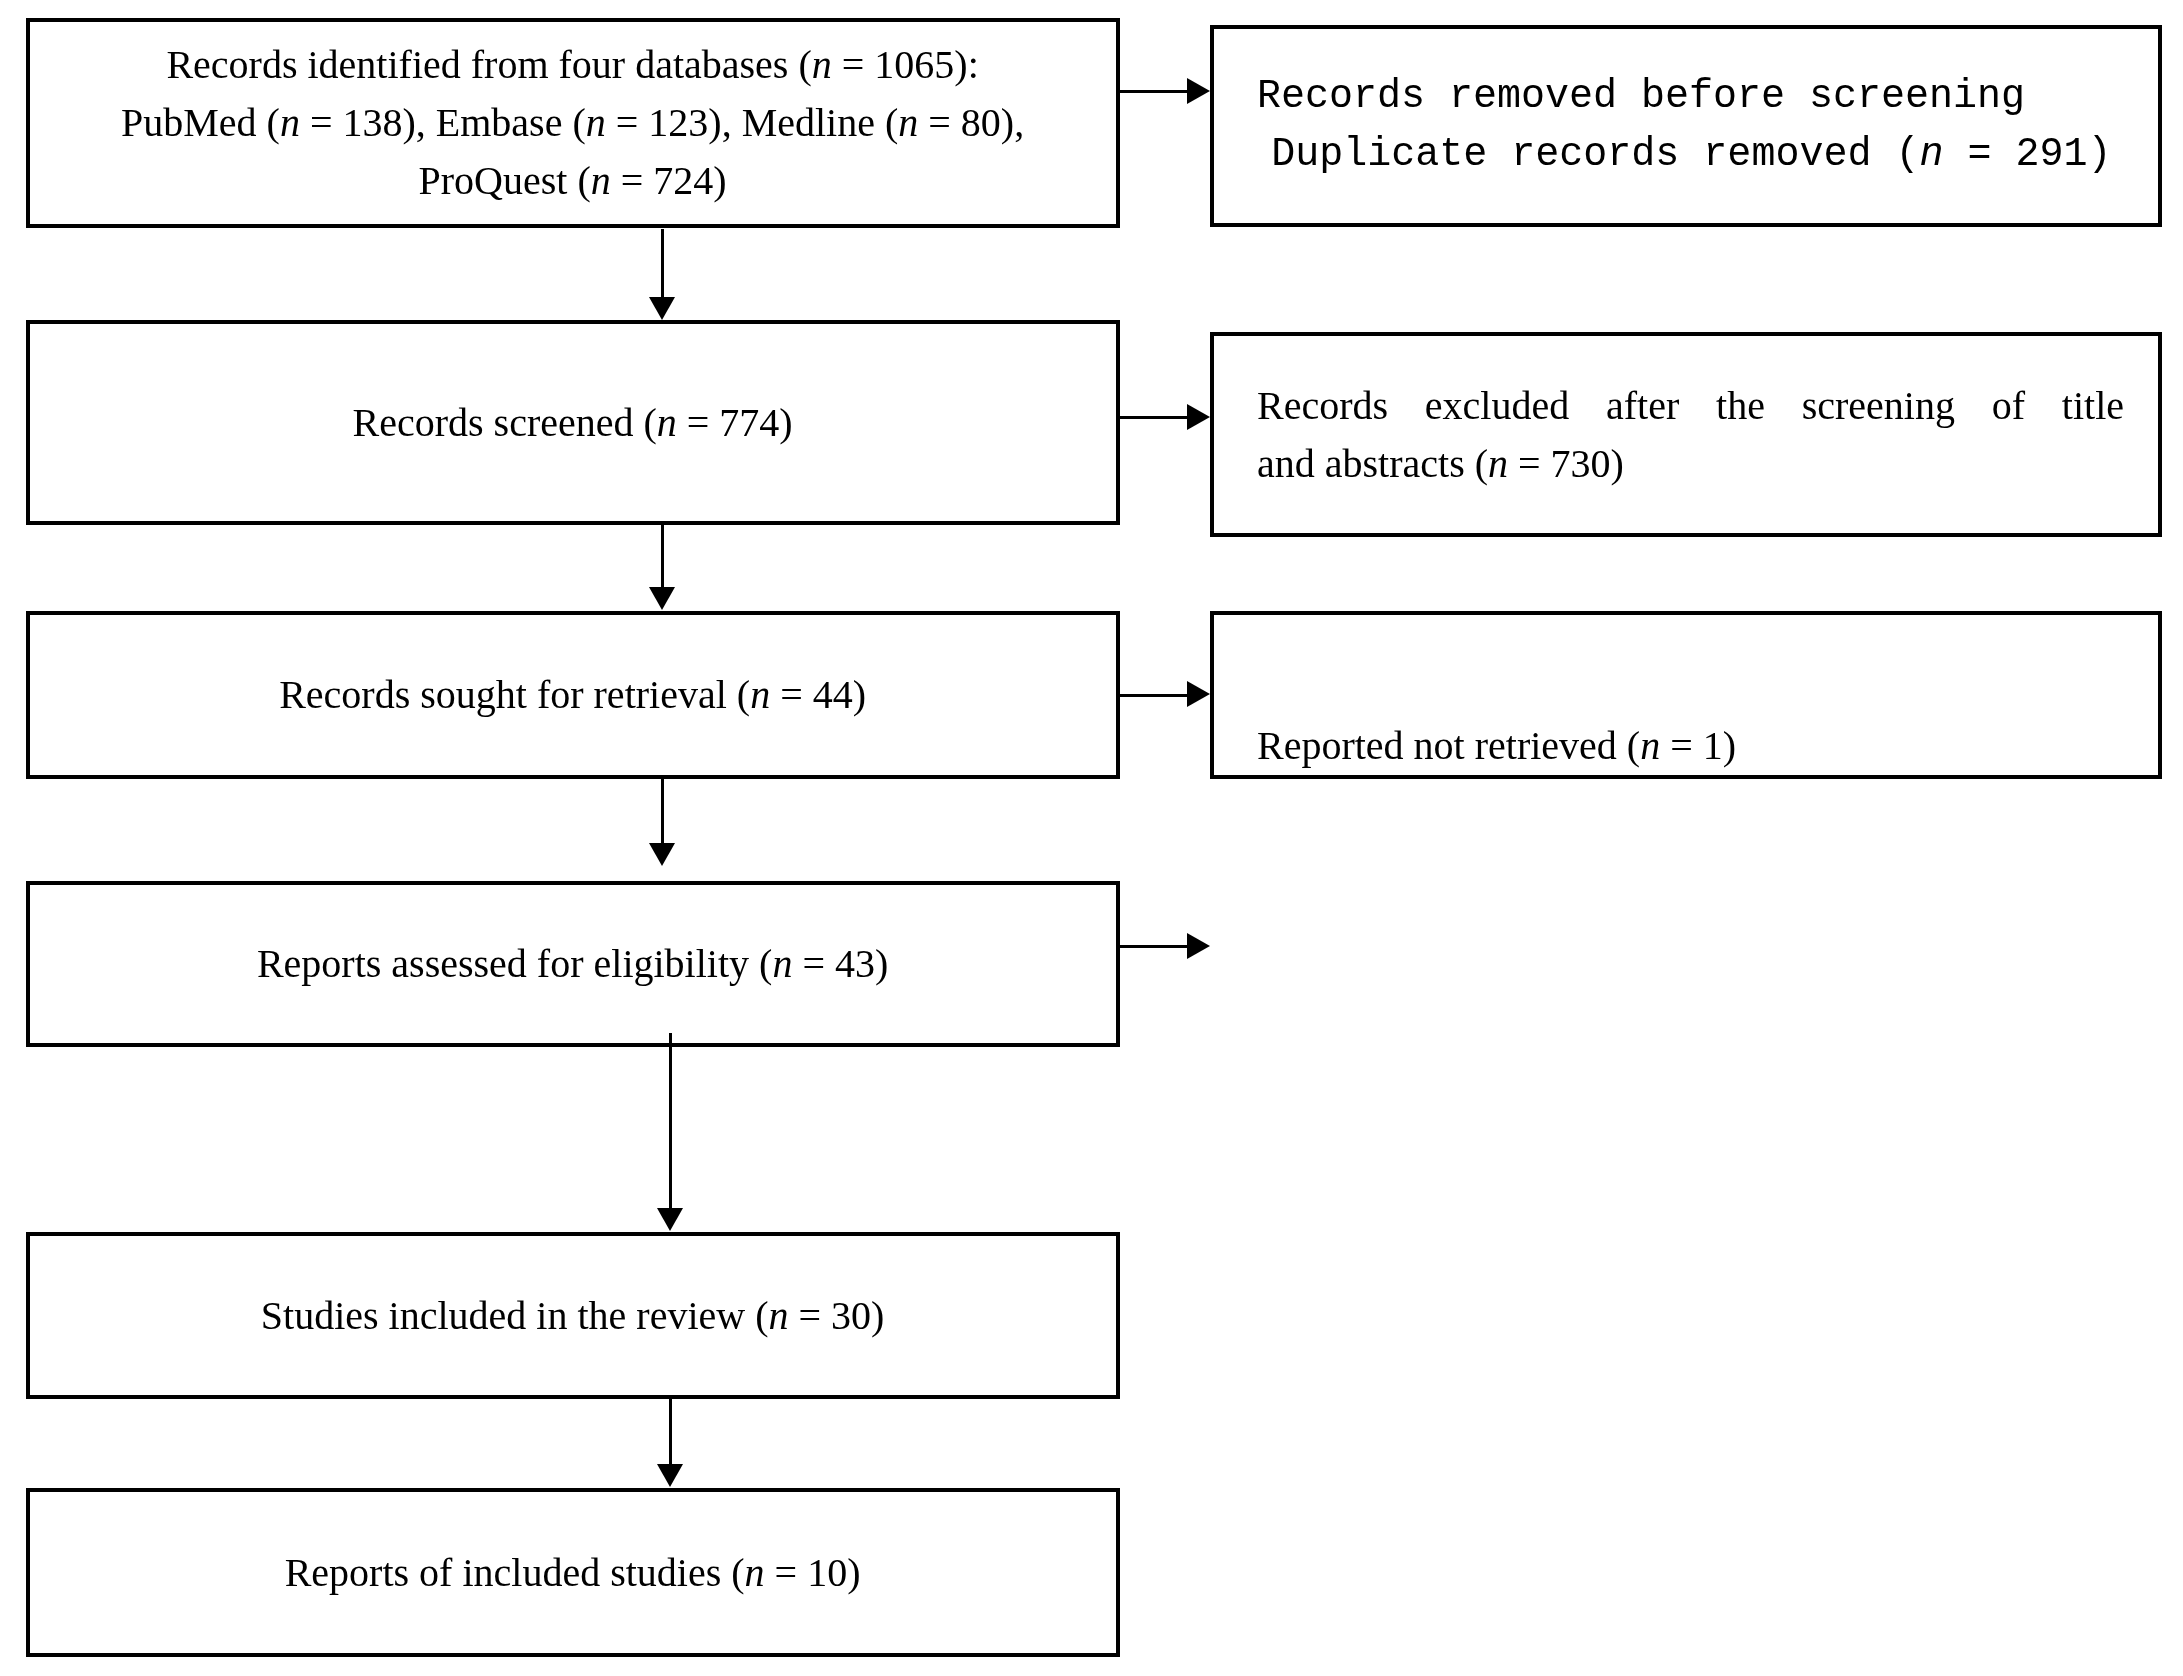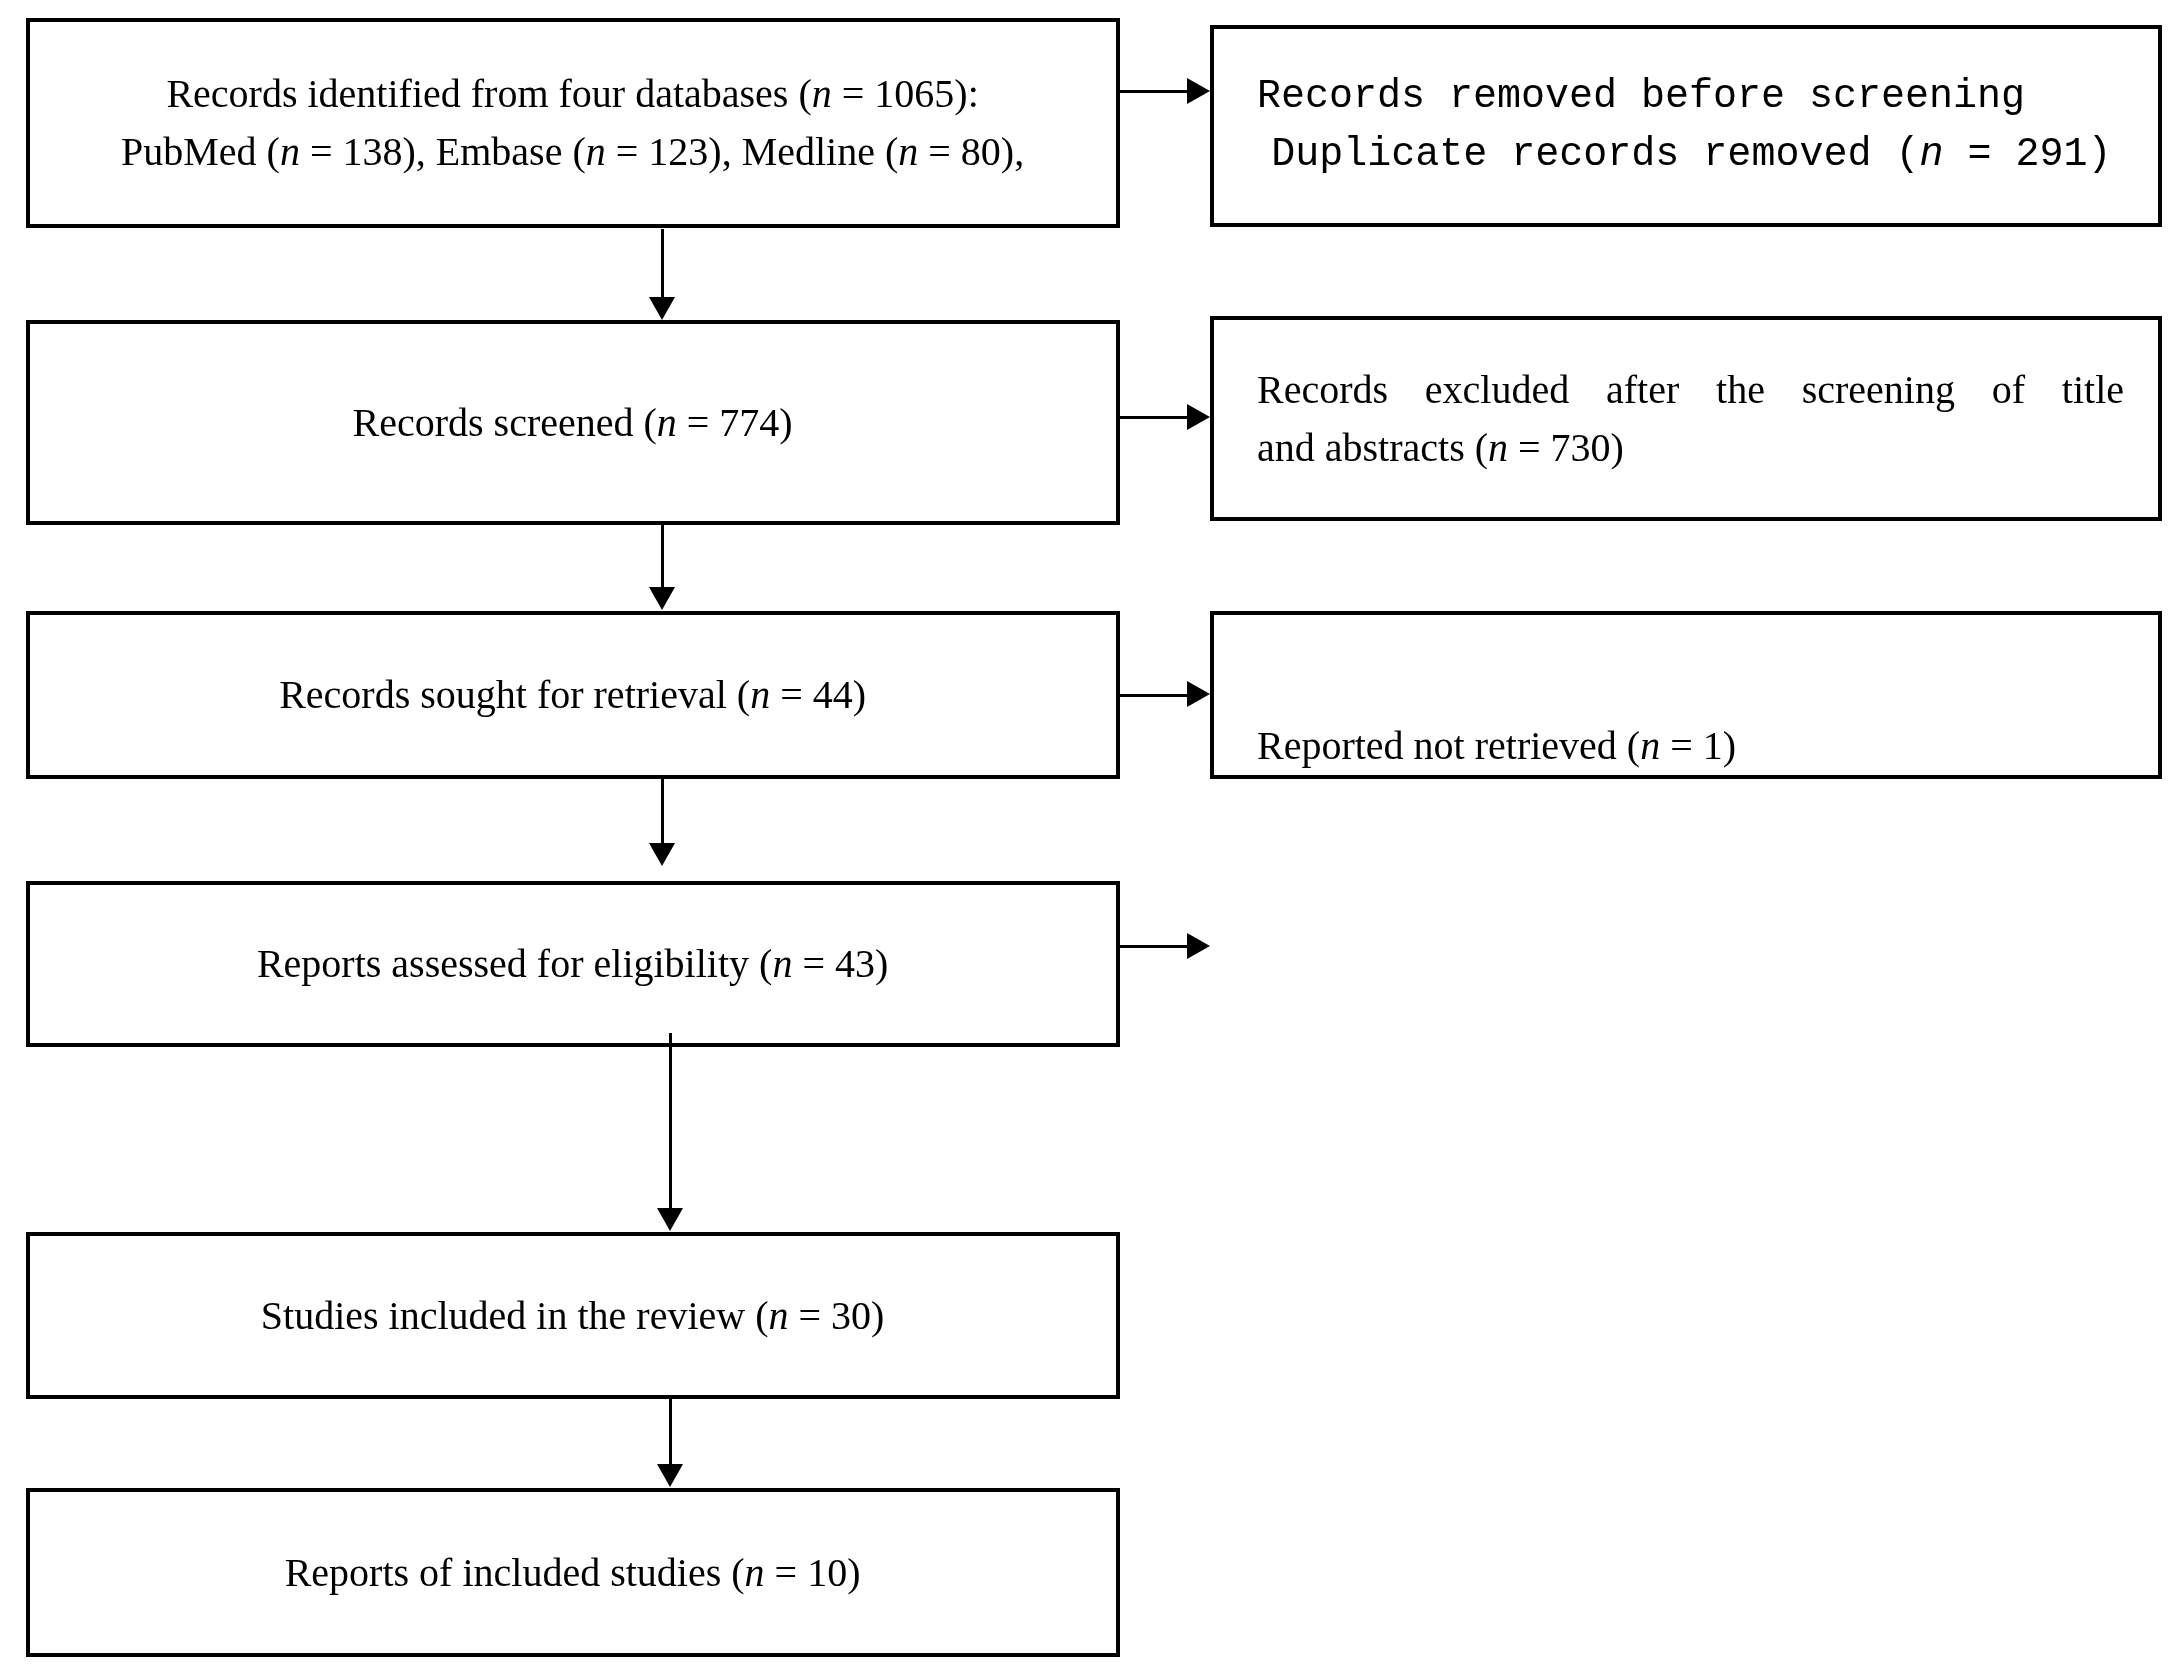--- a/index.html
+++ b/index.html
@@ -84,32 +84,33 @@
   i { font-style: italic; }
 </style>
 </head>
 <body>
 
 <div id="canvas">
 
   <div class="box center" style="left:25.6px; top:18.4px; width:1094px; height:210px;">
     <div class="line">Records identified from four databases (<i>n</i> = 1065):</div>
     <div class="line">PubMed (<i>n</i> = 138), Embase (<i>n</i> = 123), Medline (<i>n</i> = 80),</div>
+    <div class="line">ProQuest (<i>n</i> = 724)</div>
   </div>
 
   <div class="box leftalign" style="left:1210px; top:24.6px; width:952px; height:202px;font-family:Liberation Mono, monospace;">
     <div class="line">Records removed before screening</div>
     <div class="line indent">Duplicate records removed (<i>n</i> = 291)</div>
   </div>
 
   <div class="box center" style="left:25.6px; top:320px; width:1094px; height:205px;">
     <div class="line">Records screened (<i>n</i> = 774)</div>
   </div>
 
-  <div class="box leftalign" style="left:1210px; top:316px; width:952px; height:205px;">
+  <div class="box leftalign" style="left:1210px; top:332px; width:952px; height:205px;">
     <div class="line wrapfill">Records excluded after the screening of title</div>
     <div class="line">and abstracts (<i>n</i> = 730)</div>
   </div>
 
   <div class="box center" style="left:25.6px; top:611px; width:1094px; height:168px;">
     <div class="line">Records sought for retrieval (<i>n</i> = 44)</div>
   </div>
 
   <div class="box leftalign" style="left:1210px; top:611px; width:952px; height:168px;justify-content:flex-end;">
     <div class="line">Reported not retrieved (<i>n</i> = 1)</div>

